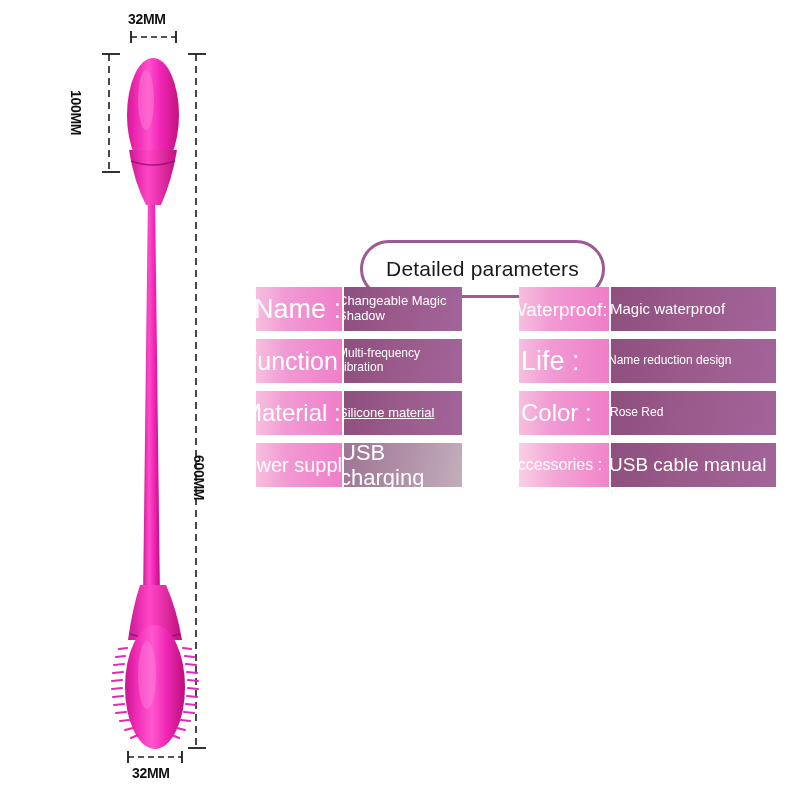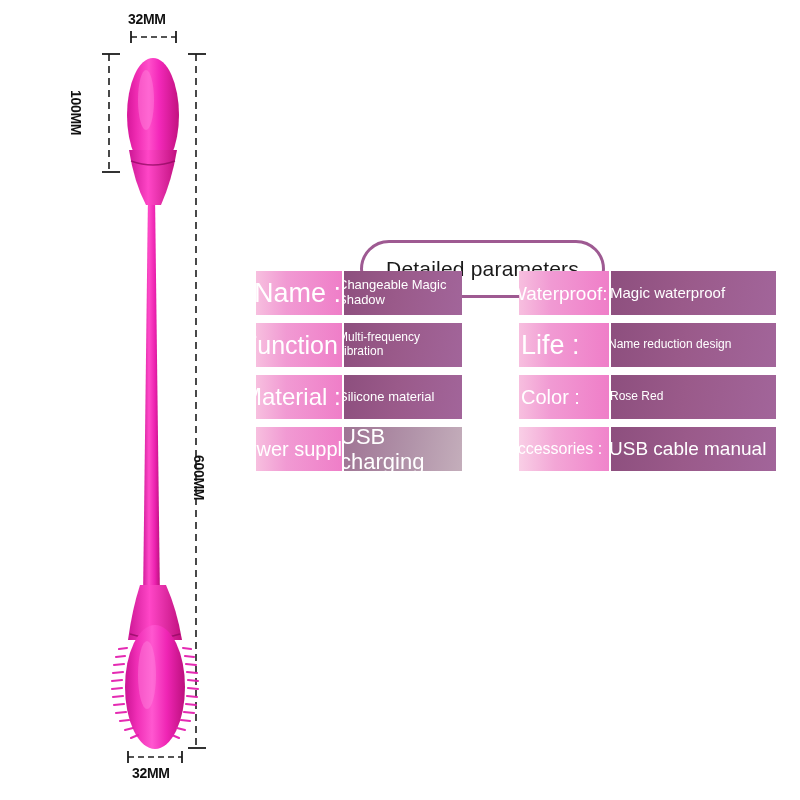--- a/index.html
+++ b/index.html
@@ -90,21 +90,21 @@
   #title-pill-text {
     font-size: 21px;
     color: #1a1a1a;
     font-family: "Liberation Sans", sans-serif;
     letter-spacing: 0.2px;
   }
 
   #param-grid {
     position: absolute;
     left: 0;
-    top: 76px;
+    top: 92px;
     width: 545px;
     display: grid;
     grid-template-columns: 255px 255px;
     column-gap: 35px;
     row-gap: 22px;
     gap: 8px;
   }
 
   .param-row {
     position: relative;
@@ -154,29 +154,29 @@
 
   .col-right .param-key { left: 16px; width: 90px; }
   .col-right .param-val { left: 108px; width: 165px; }
 
   
   #row-name .param-key-text   { font-size: 27px; left: -2px; }
   #row-name .param-val-text   { font-size: 13px; left: -6px; }
   #row-func .param-key-text   { font-size: 25px; left: -14px; }
   #row-func .param-val-text   { font-size: 12px; left: -6px; }
   #row-material .param-key-text { font-size: 24px; left: -14px; }
-  #row-material .param-val-text { font-size: 13px; left: -5px; }
+  #row-material .param-val-text { font-size: 13px; left: -5px; text-decoration: underline; }
   #row-power .param-key-text  { font-size: 20px; left: -24px; }
   #row-power .param-val-text  { font-size: 22px; left: -4px; }
 
   #row-waterproof .param-key-text { font-size: 19px; left: -10px; }
   #row-waterproof .param-val-text { font-size: 15px; left: -1px; }
   #row-noise .param-key-text  { font-size: 27px; left: 2px; }
   #row-noise .param-val-text  { font-size: 12px; left: -3px; }
-  #row-color .param-key-text  { font-size: 20px; left: 2px; }
+  #row-color .param-key-text  { font-size: 24px; left: 2px; }
   #row-color .param-val-text  { font-size: 12px; left: -1px; }
   #row-accessories .param-key-text { font-size: 16px; left: -12px; }
   #row-accessories .param-val-text { font-size: 19px; left: -2px; }
 
   #row-power .param-val {
     background: linear-gradient(100deg, #9f7494 0%, #b193a9 55%, #c4aebb 100%);
   }
   #row-accessories .param-key {
     background: linear-gradient(90deg, #f9cfe6 0%, #f3a6d6 40%, #f084cb 100%);
   }

